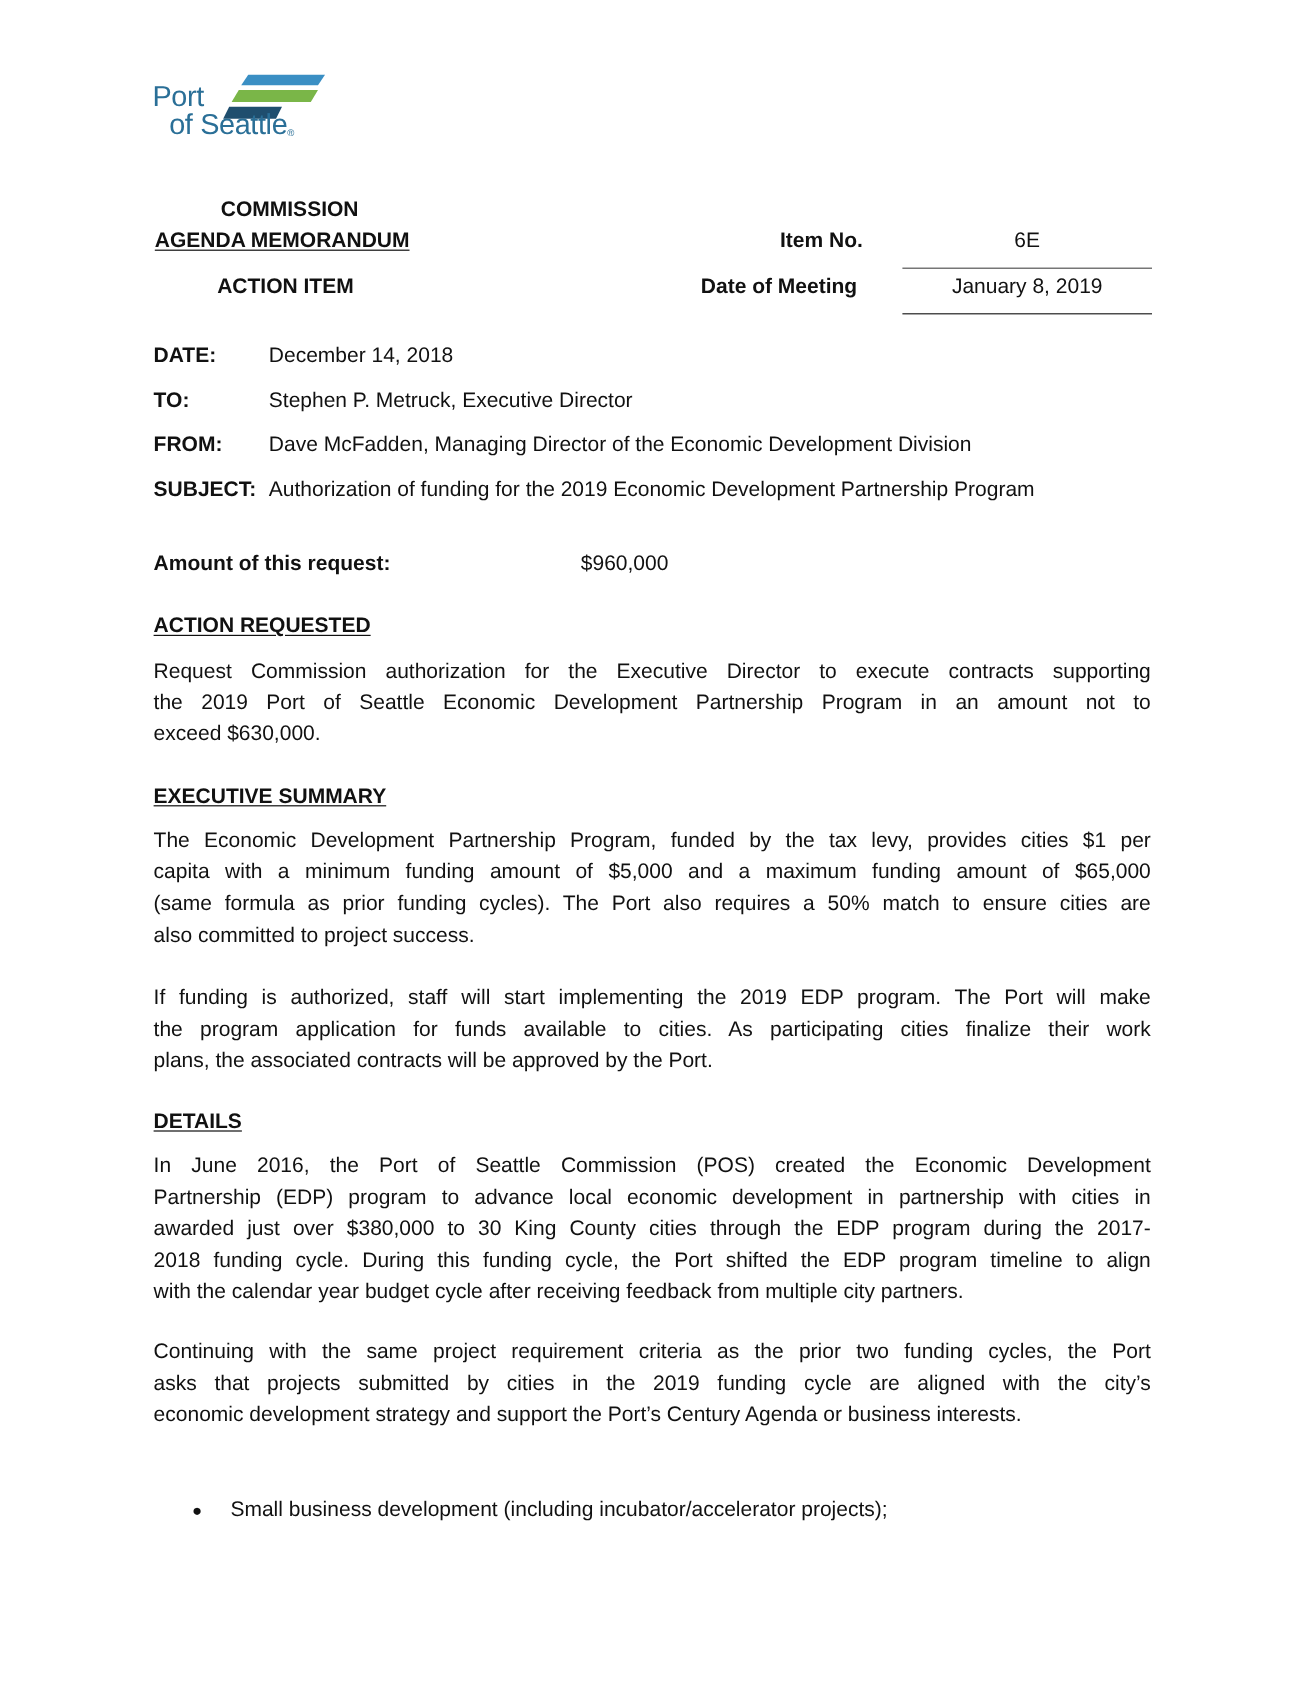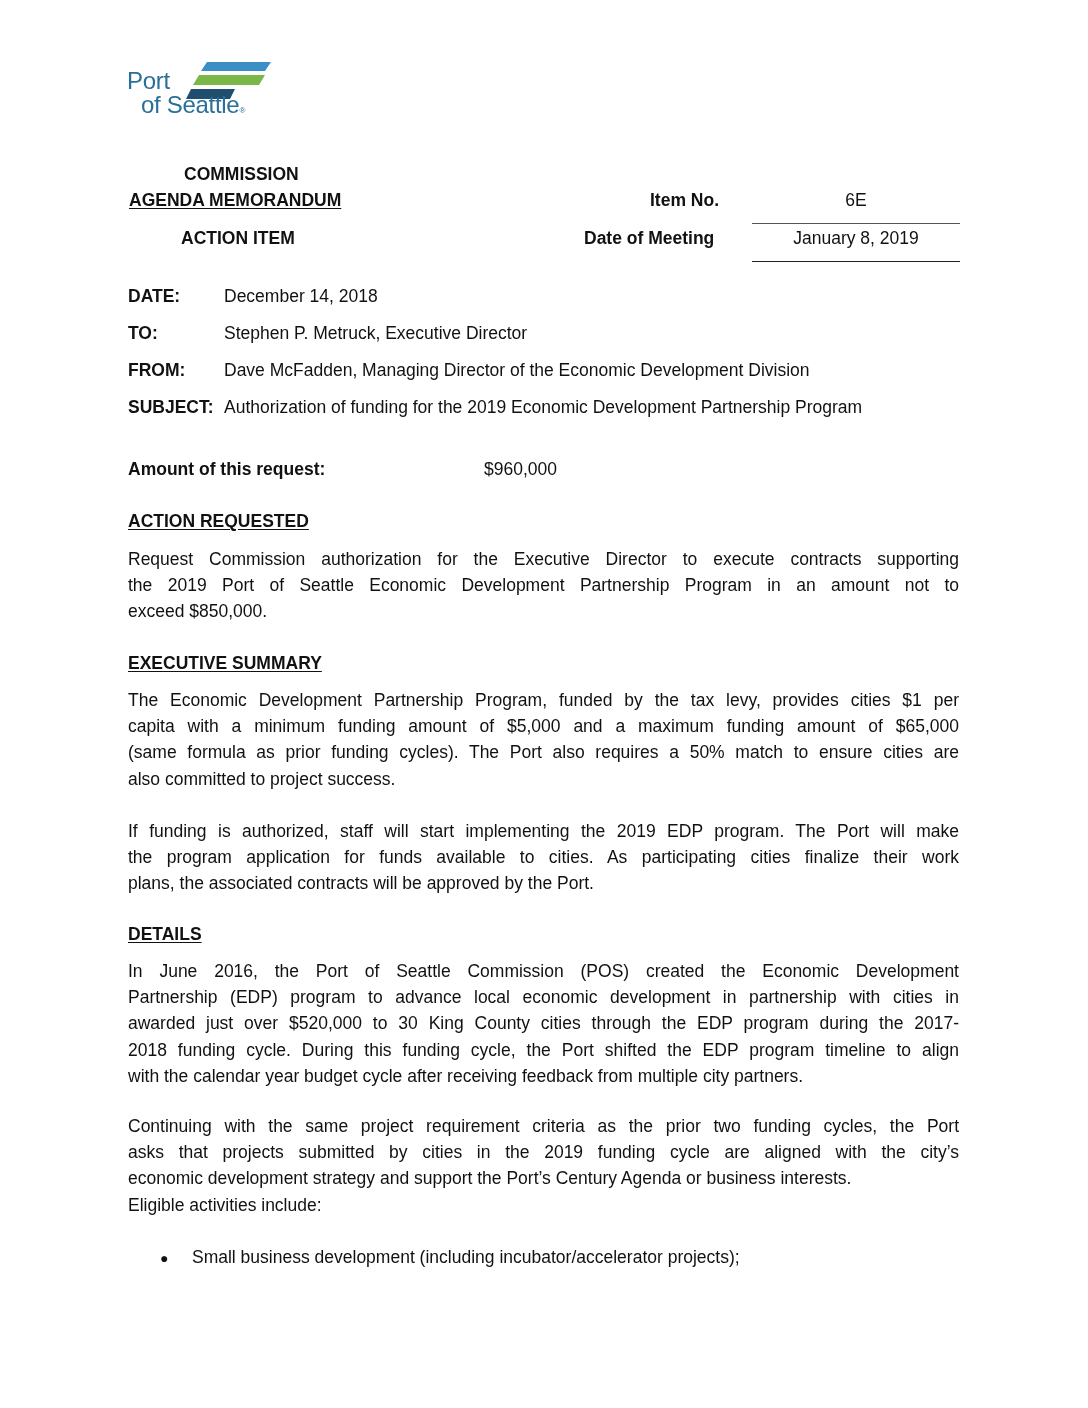--- a/index.html
+++ b/index.html
@@ -95,48 +95,47 @@
   </div>
 
   <div class="amount">
     <span class="lbl">Amount of this request:</span><span>$960,000</span>
   </div>
 
   <div class="section-h h-action">ACTION REQUESTED</div>
   <div class="para p-action">
     <span class="ln">Request Commission authorization for the Executive Director to execute contracts supporting</span>
     <span class="ln">the 2019 Port of Seattle Economic Development Partnership Program in an amount not to</span>
-    <span class="ln last">exceed $850,000.</span>
+    <span class="ln last">exceed $630,000.</span>
   </div>
 
   <div class="section-h h-exec">EXECUTIVE SUMMARY</div>
   <div class="para p-exec1">
     <span class="ln">The Economic Development Partnership Program, funded by the tax levy, provides cities $1 per</span>
     <span class="ln">capita with a minimum funding amount of $5,000 and a maximum funding amount of $65,000</span>
     <span class="ln">(same formula as prior funding cycles). The Port also requires a 50% match to ensure cities are</span>
     <span class="ln last">also committed to project success.</span>
   </div>
   <div class="para p-exec2">
     <span class="ln">If funding is authorized, staff will start implementing the 2019 EDP program. The Port will make</span>
     <span class="ln">the program application for funds available to cities. As participating cities finalize their work</span>
     <span class="ln last">plans, the associated contracts will be approved by the Port.</span>
   </div>
 
   <div class="section-h h-details">DETAILS</div>
   <div class="para p-det1">
     <span class="ln">In June 2016, the Port of Seattle Commission (POS) created the Economic Development</span>
     <span class="ln">Partnership (EDP) program to advance local economic development in partnership with cities in</span>
-    <span class="ln">awarded just over $520,000 to 30 King County cities through the EDP program during the 2017-</span>
+    <span class="ln">awarded just over $380,000 to 30 King County cities through the EDP program during the 2017-</span>
     <span class="ln">2018 funding cycle. During this funding cycle, the Port shifted the EDP program timeline to align</span>
     <span class="ln last">with the calendar year budget cycle after receiving feedback from multiple city partners.</span>
   </div>
   <div class="para p-det2">
     <span class="ln">Continuing with the same project requirement criteria as the prior two funding cycles, the Port</span>
     <span class="ln">asks that projects submitted by cities in the 2019 funding cycle are aligned with the city’s</span>
     <span class="ln last">economic development strategy and support the Port’s Century Agenda or business interests.</span>
-    <span class="ln last">Eligible activities include:</span>
   </div>
 
   <div class="bullet">
     <span class="dot">●</span><span>Small business development (including incubator/accelerator projects);</span>
   </div>
 
 </div>
 
 </body></html>

